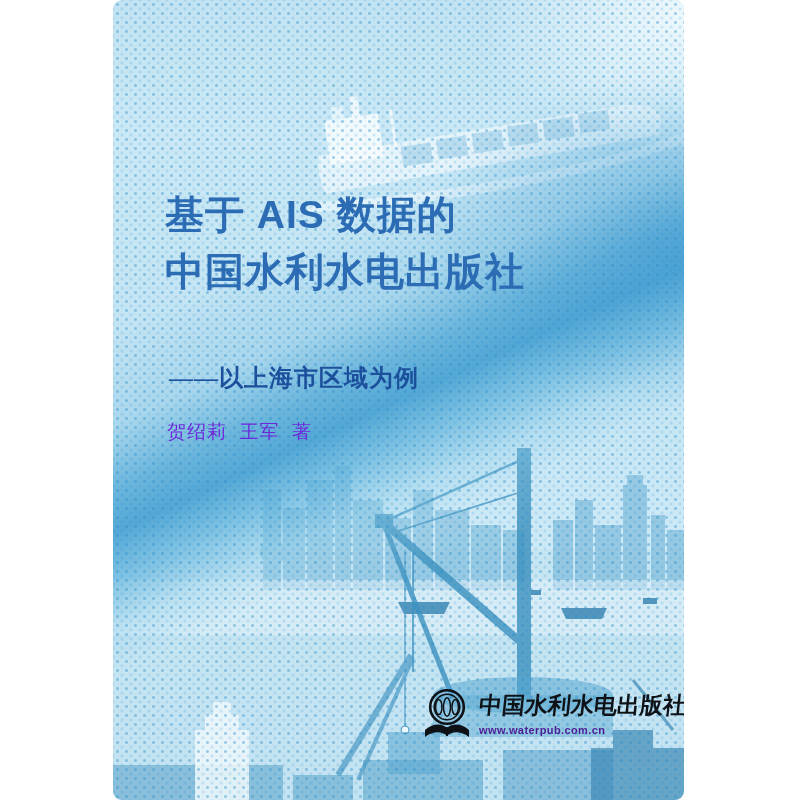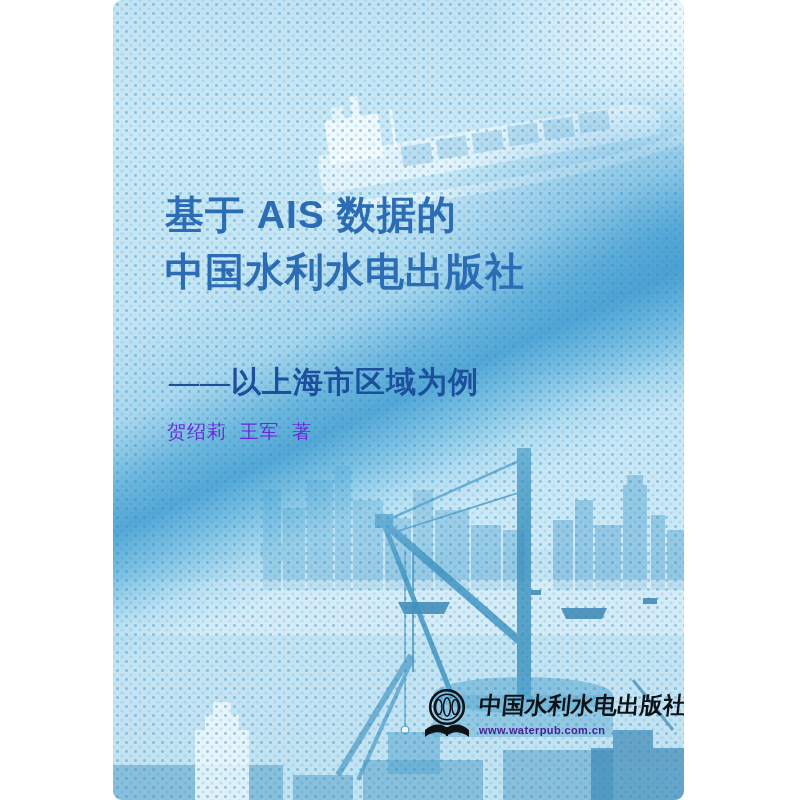--- a/index.html
+++ b/index.html
@@ -46,21 +46,21 @@
   .ship-svg{position:absolute;left:150px;top:78px;width:430px;height:160px;}
   .harbor-svg{position:absolute;left:0;bottom:0;width:571px;height:370px;}
   .title{
     position:absolute;left:52px;top:186px;
     font-size:39px;line-height:57px;font-weight:600;
     letter-spacing:1px;color:#2b6cb4;white-space:nowrap;
   }
   .subtitle{
     position:absolute;left:56px;top:362px;
     font-family:"Liberation Serif","DejaVu Serif",serif;
-    font-size:30px;font-weight:700;letter-spacing:1px;
+    font-size:24px;font-weight:700;letter-spacing:1px;
     color:#1c509c;white-space:nowrap;
   }
   .authors{
     position:absolute;left:54px;top:419px;
     font-size:19px;font-weight:500;color:#6d28d9;
     white-space:pre;letter-spacing:1px;
   }
   .publisher{
     position:absolute;left:310px;top:688px;
     display:flex;align-items:flex-start;gap:8px;

